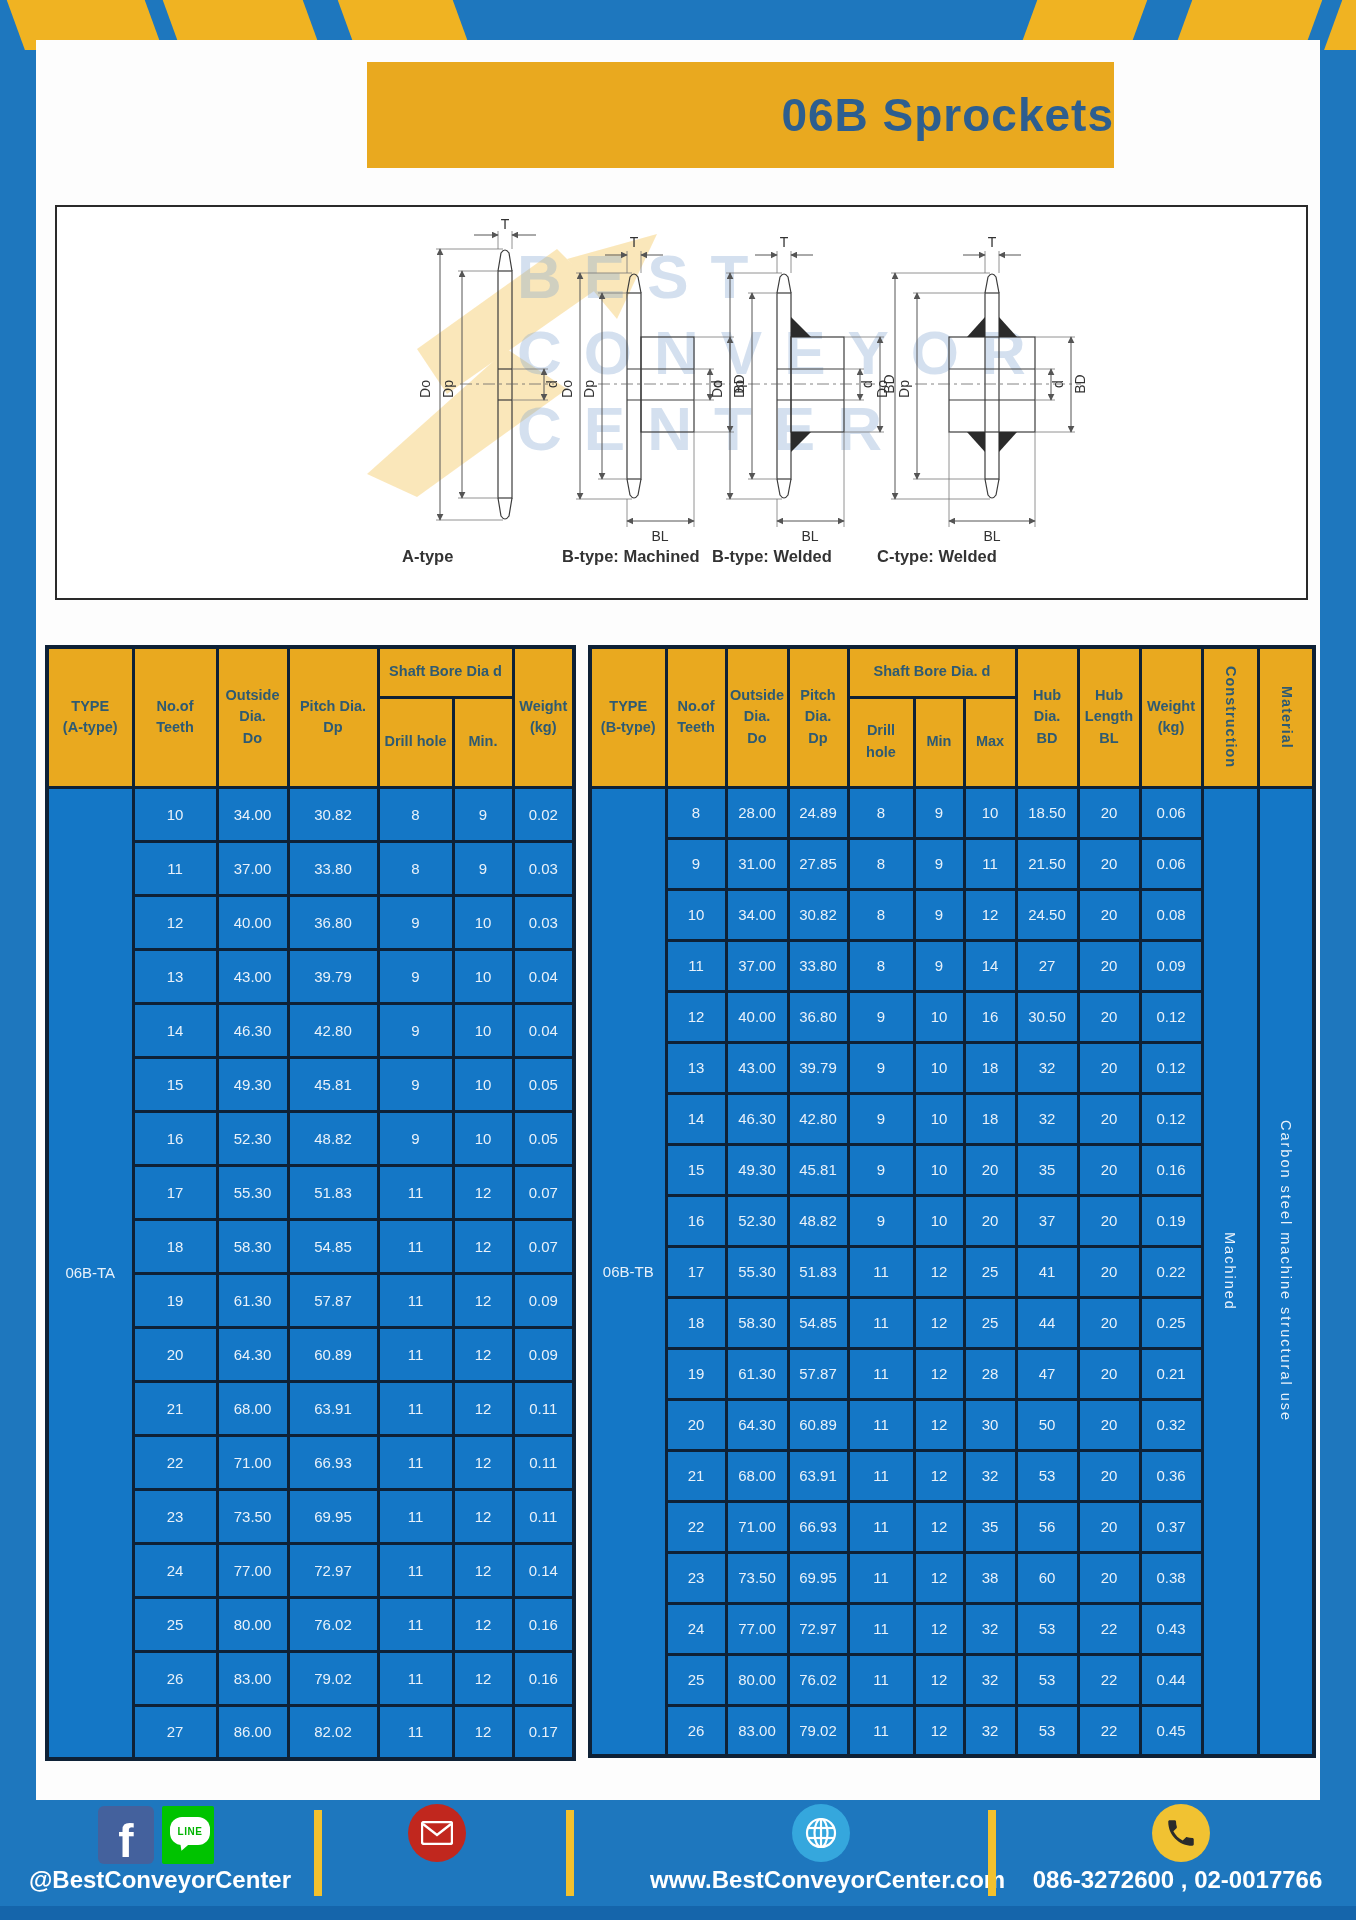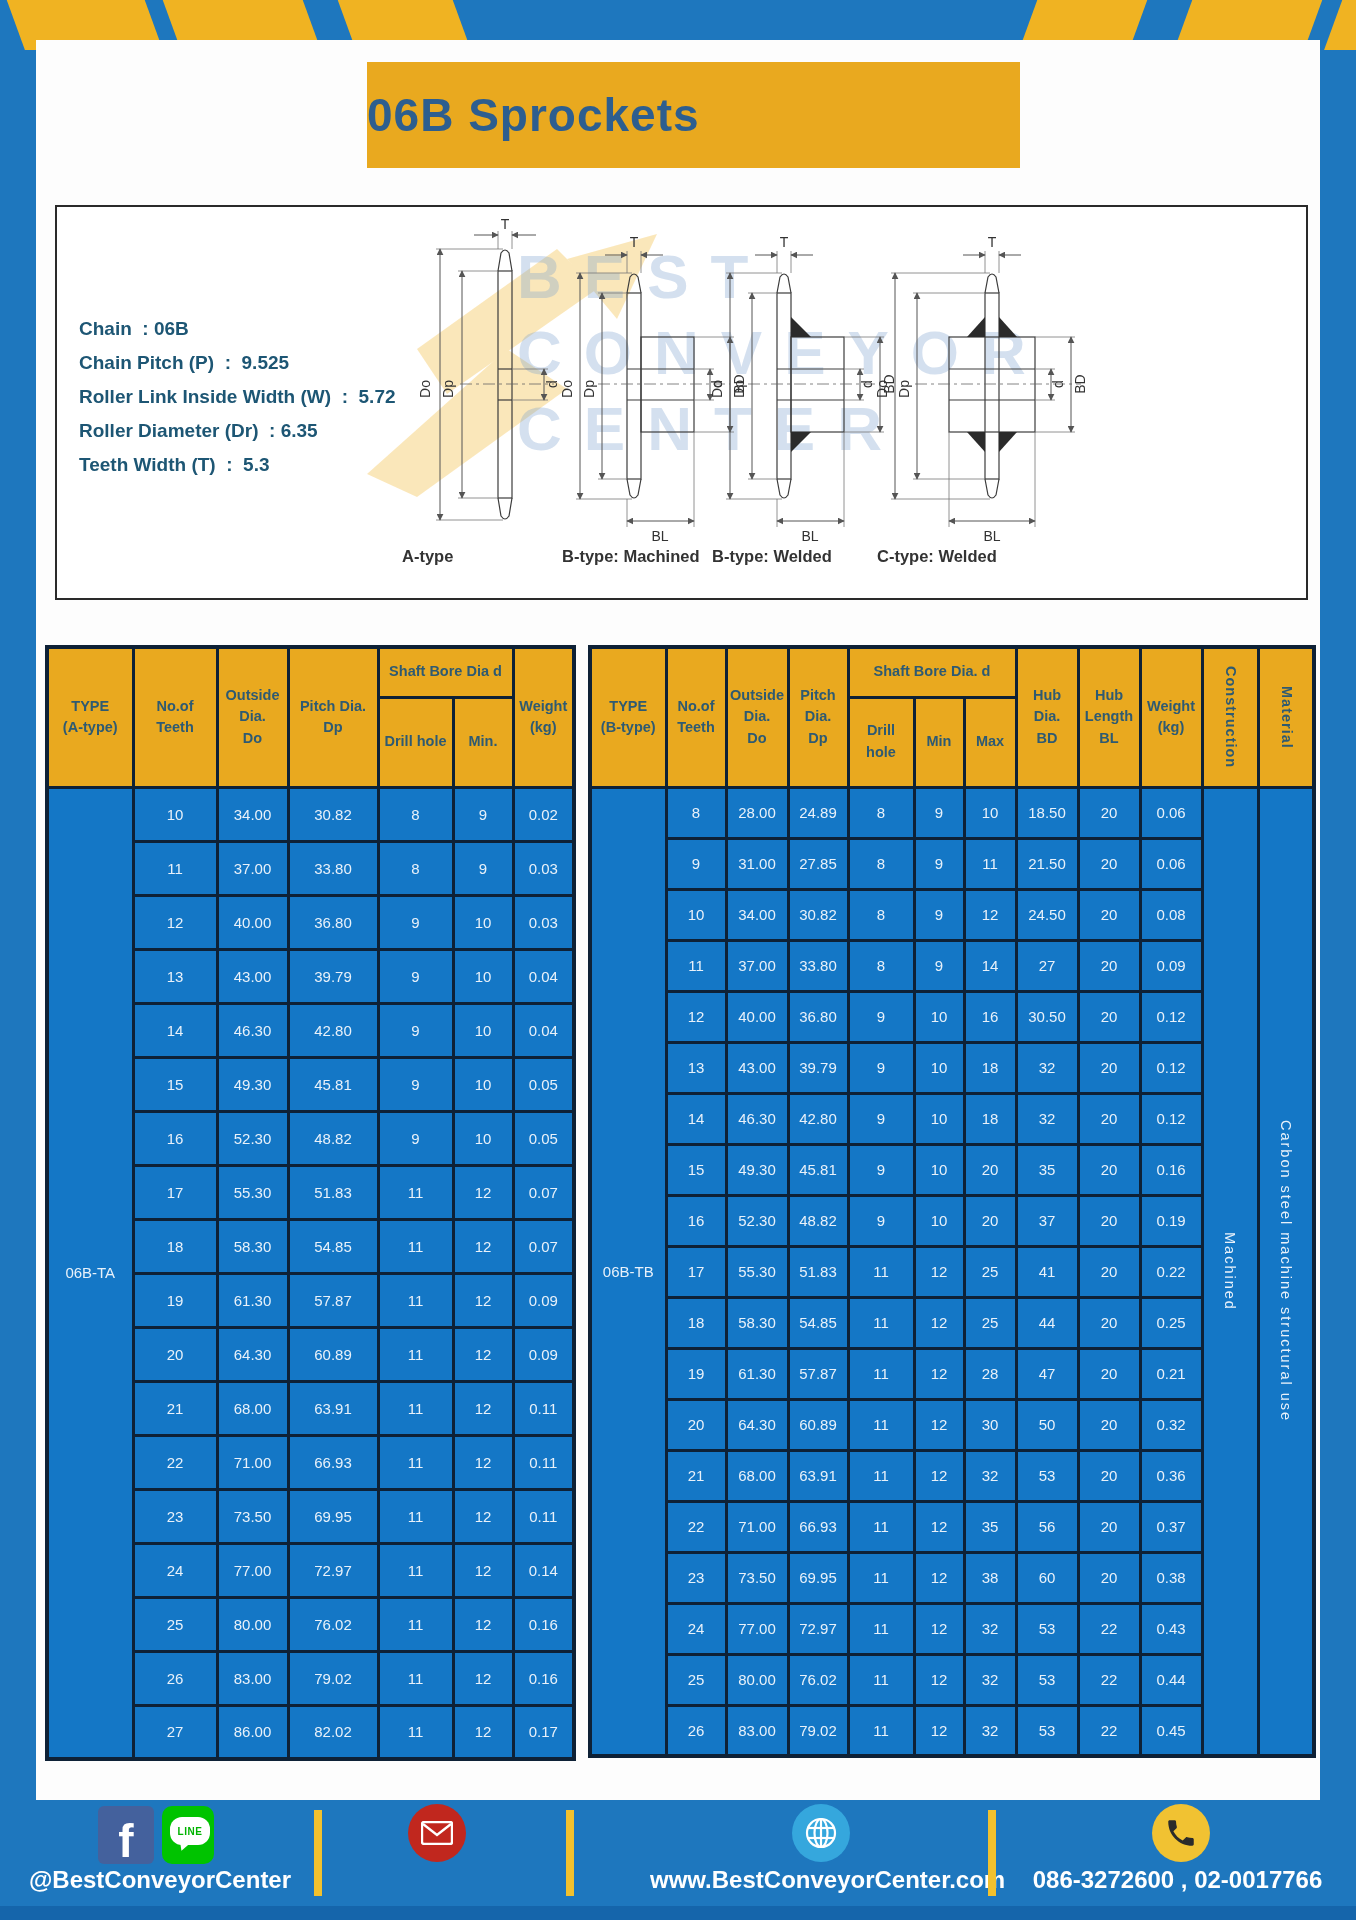--- a/index.html
+++ b/index.html
@@ -6,21 +6,21 @@
   body { font-family: "Liberation Sans", sans-serif; }
   .page { position: relative; width: 1356px; height: 1920px; background: #1E77BE; overflow: hidden; }
   .content { position: absolute; left: 36px; top: 40px; width: 1284px; height: 1760px; background: #FDFDFD; }
 
   
   .stripe { position: absolute; top: -10px; height: 60px; background: #F0B322; }
   .stripe.l { transform: skewX(20deg); }
   .stripe.r { transform: skewX(-20deg); }
 
   
-  .title-box { position: absolute; left: 367px; top: 62px; width: 653px; height: 106px; background: #E9A91F; display: flex; align-items: center; justify-content: flex-start; }
+  .title-box { position: absolute; left: 367px; top: 62px; width: 747px; height: 106px; background: #E9A91F; display: flex; align-items: center; justify-content: flex-end; }
   .title-box h1 { font-size: 46px; font-weight: bold; color: #2D5E8F; letter-spacing: 1px; }
 
   
   .diagram-box { position: absolute; left: 55px; top: 205px; width: 1253px; height: 395px; background: #FFFFFF; border: 2px solid #2A2A2A; overflow: hidden; }
   .specs { position: absolute; left: 22px; top: 105px; }
   .spec-line { font-size: 19px; font-weight: bold; color: #1D5674; line-height: 34px; white-space: pre; }
   .wm-text { position: absolute; left: 460px; top: 32px; width: 640px; font-size: 62px; font-weight: bold; letter-spacing: 22px; line-height: 76px; color: rgba(125,160,205,0.33); pointer-events: none; }
   .wm-art { position: absolute; left: 270px; top: 12px; opacity: 0.35; pointer-events: none; }
   .dwg { position: absolute; top: 10px; }
   .dwg-label { position: absolute; top: 340px; height: 26px; font-size: 16.5px; font-weight: bold; color: #333; text-align: left; }
@@ -37,21 +37,21 @@
   #table-b tbody tr { height: 51px; }
   .vert-head { writing-mode: vertical-rl; letter-spacing: 1px; padding: 8px 0 !important; }
   .vert-cell { writing-mode: vertical-rl; letter-spacing: 2px; font-size: 14.5px !important; }
   .type-cell { font-size: 15px !important; }
 
   
   .footer-text { position: absolute; top: 1866px; color: #FFFFFF; font-size: 24px; font-weight: bold; text-align: center; }
   .fsep { position: absolute; top: 1810px; width: 8px; height: 86px; background: #F2C12E; }
   .icon-fb { position: absolute; left: 98px; top: 1806px; width: 56px; height: 58px; background: #44619D; border-radius: 6px; display: flex; align-items: flex-end; justify-content: center; }
   .icon-fb span { color: #fff; font-size: 46px; font-weight: bold; line-height: 0.95; }
-  .icon-line { position: absolute; left: 162px; top: 1806px; width: 52px; height: 58px; background: #00C300; border-radius: 10px; }
+  .icon-line { position: absolute; left: 162px; top: 1806px; width: 52px; height: 58px; background: #00C300; border-radius: 2px; }
   .line-bubble { position: absolute; left: 8px; top: 11px; width: 40px; height: 28px; background: #fff; border-radius: 12px; display: flex; align-items: center; justify-content: center; }
   .line-bubble span { color: #00B300; font-size: 10px; font-weight: bold; letter-spacing: 0.5px; }
   .line-tail { position: absolute; left: 16px; top: 36px; width: 0; height: 0; border-left: 5px solid transparent; border-right: 5px solid transparent; border-top: 9px solid #fff; transform: rotate(20deg); }
   .circle-icon { position: absolute; width: 58px; height: 58px; border-radius: 50%; display: flex; align-items: center; justify-content: center; }
   .icon-mail { left: 408px; top: 1804px; background: #C1271E; }
   .icon-globe { left: 792px; top: 1804px; background: #35A7DD; }
   .icon-phone { left: 1152px; top: 1804px; background: #F1C232; }
   .bottom-strip { position: absolute; left: 0; top: 1906px; width: 1356px; height: 14px; background: #1565AB; }
 </style>
 </head>
@@ -89,27 +89,20 @@
     
     <svg width="0" height="0">
         <defs>
       <marker id="arw" viewBox="0 0 10 10" refX="9" refY="5" markerWidth="7" markerHeight="7" orient="auto-start-reverse">
         <path d="M0 0L10 5L0 10z" fill="#555"></path>
       </marker>
     </defs>
       </svg>
 
     
-    <div class="specs">
-      <div class="spec-line">Chain  : 06B</div>
-      <div class="spec-line">Chain Pitch (P)  :  9.525</div>
-      <div class="spec-line">Roller Link Inside Width (W)  :  5.72</div>
-      <div class="spec-line">Roller Diameter (Dr)  : 6.35</div>
-      <div class="spec-line">Teeth Width (T)  :  5.3</div>
-    </div>
 
     
     <svg class="dwg" style="left:345px;" width="200" height="335">
       <g stroke="#3c3c3c" stroke-width="1.2" fill="none">
         <path d="M96 54 L99 36 Q103 30 107 36 L110 54"></path>
         <rect x="96" y="54" width="14" height="227"></rect>
         <path d="M96 281 L99 299 Q103 305 107 299 L110 281"></path>
         <line x1="96" y1="152" x2="110" y2="152"></line>
         <line x1="96" y1="183" x2="110" y2="183"></line>
       </g>

